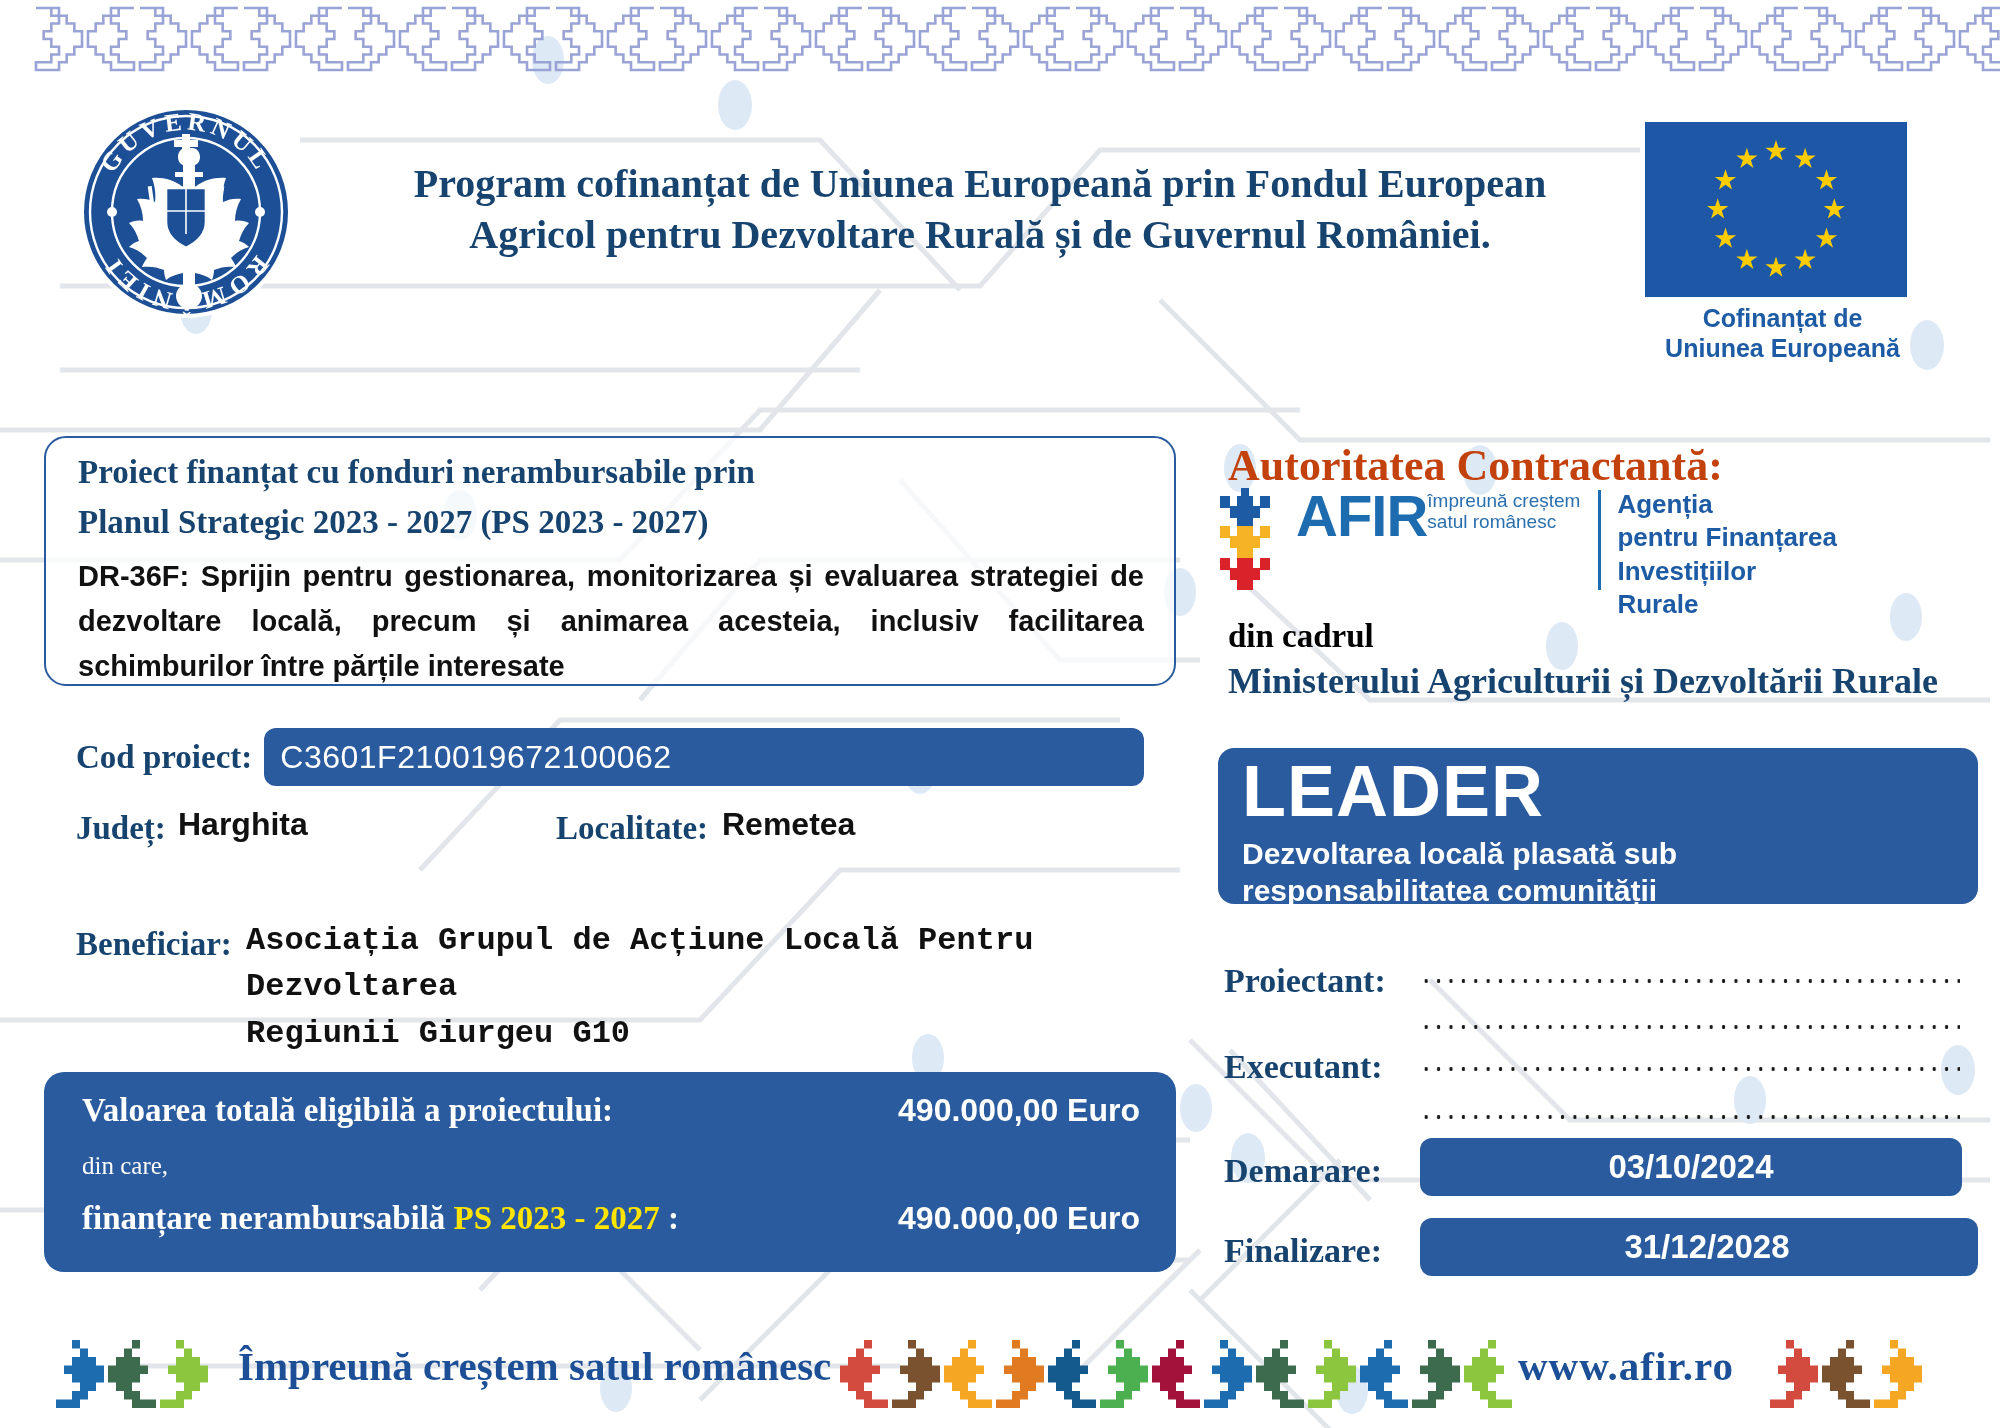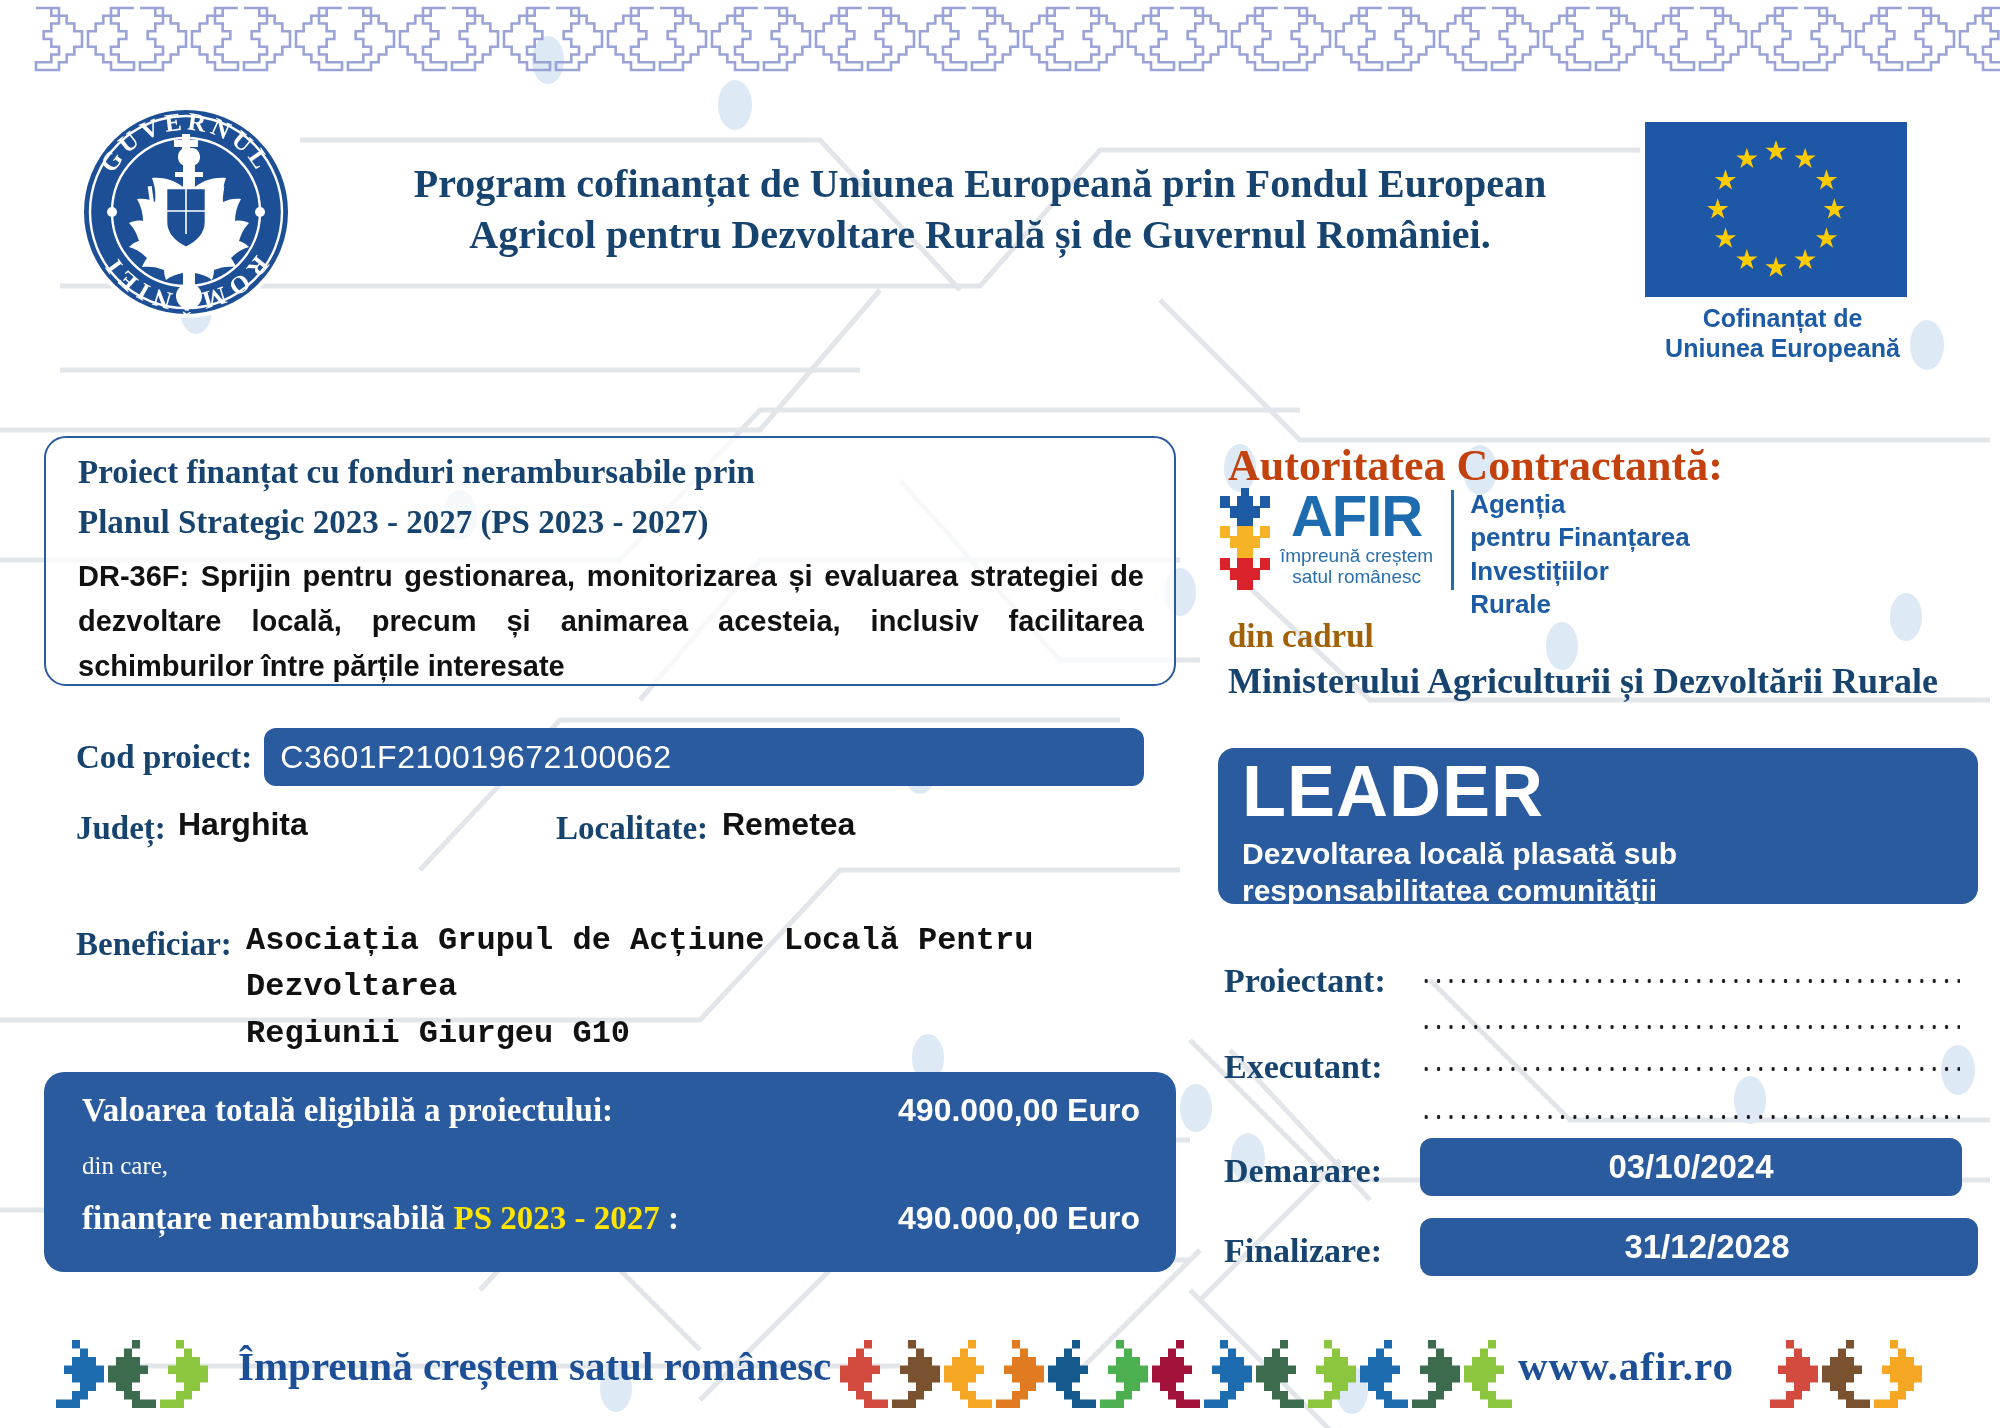--- a/index.html
+++ b/index.html
@@ -220,22 +220,22 @@
     font-family: "Liberation Serif", serif;
     font-size: 44px; font-weight: bold; color: #c2410c;
     white-space: nowrap;
   }
   #afir-block {
     position: absolute; left: 1216px; top: 488px;
     display: flex; align-items: flex-start;
   }
   #afir-mark { width: 58px; height: 104px; flex: none; }
   #afir-word {
-    margin-left: 6px;
-    display: flex; flex-direction: column; text-align: center;
+    margin-left: 22px;
+    display: flex; flex-direction: row;
   }
   #afir-letters {
     font-family: "Liberation Sans", sans-serif;
     font-size: 58px; font-weight: bold; letter-spacing: -1px;
     line-height: 0.95; color: #1d6cb0;
   }
   #afir-slogan {
     margin-top: 2px;
     font-family: "Liberation Sans", sans-serif;
     font-size: 19px; line-height: 1.12; color: #2a6fae;
@@ -245,21 +245,21 @@
     margin: 2px 16px 0 18px; height: 100px;
   }
   #afir-agency {
     font-family: "Liberation Sans", sans-serif;
     font-size: 26px; font-weight: bold; line-height: 1.28; color: #1d5ba4;
     white-space: nowrap;
   }
   #din-cadrul {
     position: absolute; left: 1228px; top: 618px;
     font-family: "Liberation Serif", serif;
-    font-size: 33px; font-weight: bold; color: #a16207;
+    font-size: 33px; font-weight: bold; color: #000000;
   }
   #ministry {
     position: absolute; left: 1228px; top: 660px;
     font-family: "Liberation Serif", serif;
     font-size: 36px; font-weight: bold; color: #17436f;
     white-space: nowrap;
   }
 
   
   #leader-box {

